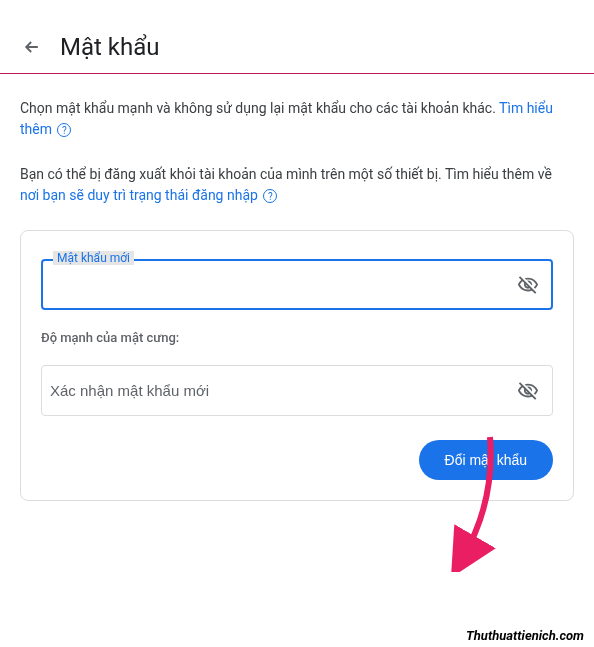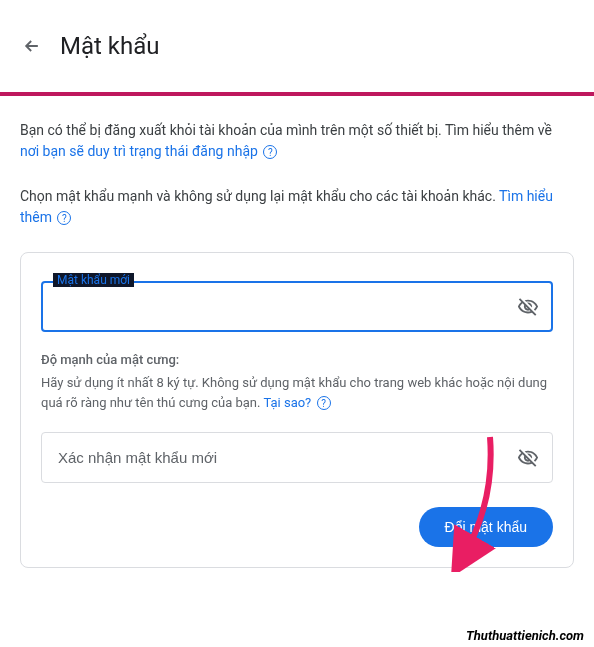--- a/index.html
+++ b/index.html
@@ -7,22 +7,23 @@
   font-family: 'Google Sans', Roboto, Arial, sans-serif;
   background: #fff;
   width: 594px;
   height: 647px;
   position: relative;
   color: #202124;
 }
 .header {
   display: flex;
   align-items: center;
-  padding: 32px 20px;
-  border-bottom: 4px solid #be185d;
+  padding: 12px 20px;
+  border-bottom: 1px solid #be185d;
+  margin-top: 21px;
 }
 .back-btn {
   width: 24px;
   height: 24px;
   display: flex;
   align-items: center;
   justify-content: center;
   cursor: pointer;
   margin-right: 16px;
   color: #5f6368;
@@ -73,30 +74,30 @@
   border: 2px solid #1a73e8;
   padding: 15px 48px 15px 15px;
 }
 .input-wrapper.focused .floating-label {
   color: #1a73e8;
 }
 .floating-label {
   position: absolute;
   top: -8px;
   left: 12px;
-  background: #0f172a;
+  background: #e5e5e5;
   padding: 0 4px;
   font-size: 12px;
   color: #1a73e8;
 }
 .input-field {
   width: 100%;
   border: 1px solid #dadce0;
   border-radius: 4px;
-  padding: 16px 48px 16px 16px;
+  padding: 16px 48px 16px 8px;
   font-size: 15px;
   color: #202124;
   outline: none;
 }
 .input-field::placeholder {
   color: #5f6368;
 }
 .eye-icon {
   position: absolute;
   right: 14px;
@@ -158,43 +159,40 @@
   <div class="back-btn">
     <svg width="20" height="20" viewBox="0 0 24 24" fill="none" stroke="currentColor" stroke-width="2.2">
         <path d="M19 12H5M11 18l-6-6 6-6"></path>
       </svg>
   </div>
   <h1 class="title">Mật khẩu</h1>
 </div>
 
 <div class="content">
   <p class="desc">
+    <span>Chọn mật khẩu mạnh và không sử dụng lại mật khẩu cho các tài khoản khác. </span><a class="link"><span>Tìm hiểu thêm</span> <span class="help-icon">?</span></a>
+  </p>
+
+  <p class="desc">
     <span>Bạn có thể bị đăng xuất khỏi tài khoản của mình trên một số thiết bị. Tìm hiểu thêm về </span><a class="link"><span>nơi bạn sẽ duy trì trạng thái đăng nhập</span> <span class="help-icon">?</span></a>
-  </p>
-
-  <p class="desc">
-    <span>Chọn mật khẩu mạnh và không sử dụng lại mật khẩu cho các tài khoản khác. </span><a class="link"><span>Tìm hiểu thêm</span> <span class="help-icon">?</span></a>
   </p>
 
   <div class="form-card">
     <div class="input-wrapper focused">
       <span class="floating-label">Mật khẩu mới</span>
       <input type="password" class="input-field" style="">
       <span class="eye-icon">
         <svg width="22" height="22" viewBox="0 0 24 24" fill="#5f6368">
             <path d="M12 6c3.79 0 7.17 2.13 8.82 5.5-.59 1.22-1.42 2.27-2.41 3.12l1.41 1.41c1.39-1.23 2.49-2.77 3.18-4.53C21.27 7.11 17 4 12 4c-1.27 0-2.49.2-3.64.57l1.65 1.65C10.66 6.09 11.32 6 12 6zm-1.07 1.14L13 9.21c.57.25 1.03.71 1.28 1.28l2.07 2.07c.08-.34.14-.7.14-1.07C16.5 9.01 14.48 7 12 7c-.37 0-.72.05-1.07.14zM2.01 3.87l2.68 2.68C3.06 7.83 1.77 9.53 1 11.5 2.73 15.89 7 19 12 19c1.52 0 2.98-.29 4.32-.82l3.42 3.42 1.41-1.41L3.42 2.45 2.01 3.87zm7.5 7.5l2.61 2.61c-.04.01-.08.02-.12.02-1.38 0-2.5-1.12-2.5-2.5 0-.05.01-.08.01-.13zm-3.4-3.4l1.75 1.75c-.23.55-.36 1.15-.36 1.78 0 2.48 2.02 4.5 4.5 4.5.63 0 1.23-.13 1.77-.36l.98.98c-.88.24-1.8.38-2.75.38-3.79 0-7.17-2.13-8.82-5.5.7-1.43 1.72-2.61 2.93-3.53z"></path>
           </svg>
       </span>
     </div>
 
     <div class="strength-section">
       <div class="strength-title">Độ mạnh của mật cưng:</div>
-      <div class="strength-desc">
-        <span>Hãy sử dụng ít nhất 8 ký tự. Không sử dụng mật khẩu cho trang web khác hoặc nội dung quá rõ ràng như tên thú cưng của bạn. </span><a class="link"><span>Tại sao?</span> <span class="help-icon">?</span></a>
-      </div>
     </div>
 
     <div class="input-wrapper">
       <input type="password" class="input-field" placeholder="Xác nhận mật khẩu mới" style="">
       <span class="eye-icon">
         <svg width="22" height="22" viewBox="0 0 24 24" fill="#5f6368">
             <path d="M12 6c3.79 0 7.17 2.13 8.82 5.5-.59 1.22-1.42 2.27-2.41 3.12l1.41 1.41c1.39-1.23 2.49-2.77 3.18-4.53C21.27 7.11 17 4 12 4c-1.27 0-2.49.2-3.64.57l1.65 1.65C10.66 6.09 11.32 6 12 6zm-1.07 1.14L13 9.21c.57.25 1.03.71 1.28 1.28l2.07 2.07c.08-.34.14-.7.14-1.07C16.5 9.01 14.48 7 12 7c-.37 0-.72.05-1.07.14zM2.01 3.87l2.68 2.68C3.06 7.83 1.77 9.53 1 11.5 2.73 15.89 7 19 12 19c1.52 0 2.98-.29 4.32-.82l3.42 3.42 1.41-1.41L3.42 2.45 2.01 3.87zm7.5 7.5l2.61 2.61c-.04.01-.08.02-.12.02-1.38 0-2.5-1.12-2.5-2.5 0-.05.01-.08.01-.13zm-3.4-3.4l1.75 1.75c-.23.55-.36 1.15-.36 1.78 0 2.48 2.02 4.5 4.5 4.5.63 0 1.23-.13 1.77-.36l.98.98c-.88.24-1.8.38-2.75.38-3.79 0-7.17-2.13-8.82-5.5.7-1.43 1.72-2.61 2.93-3.53z"></path>
           </svg>
       </span>
     </div>

